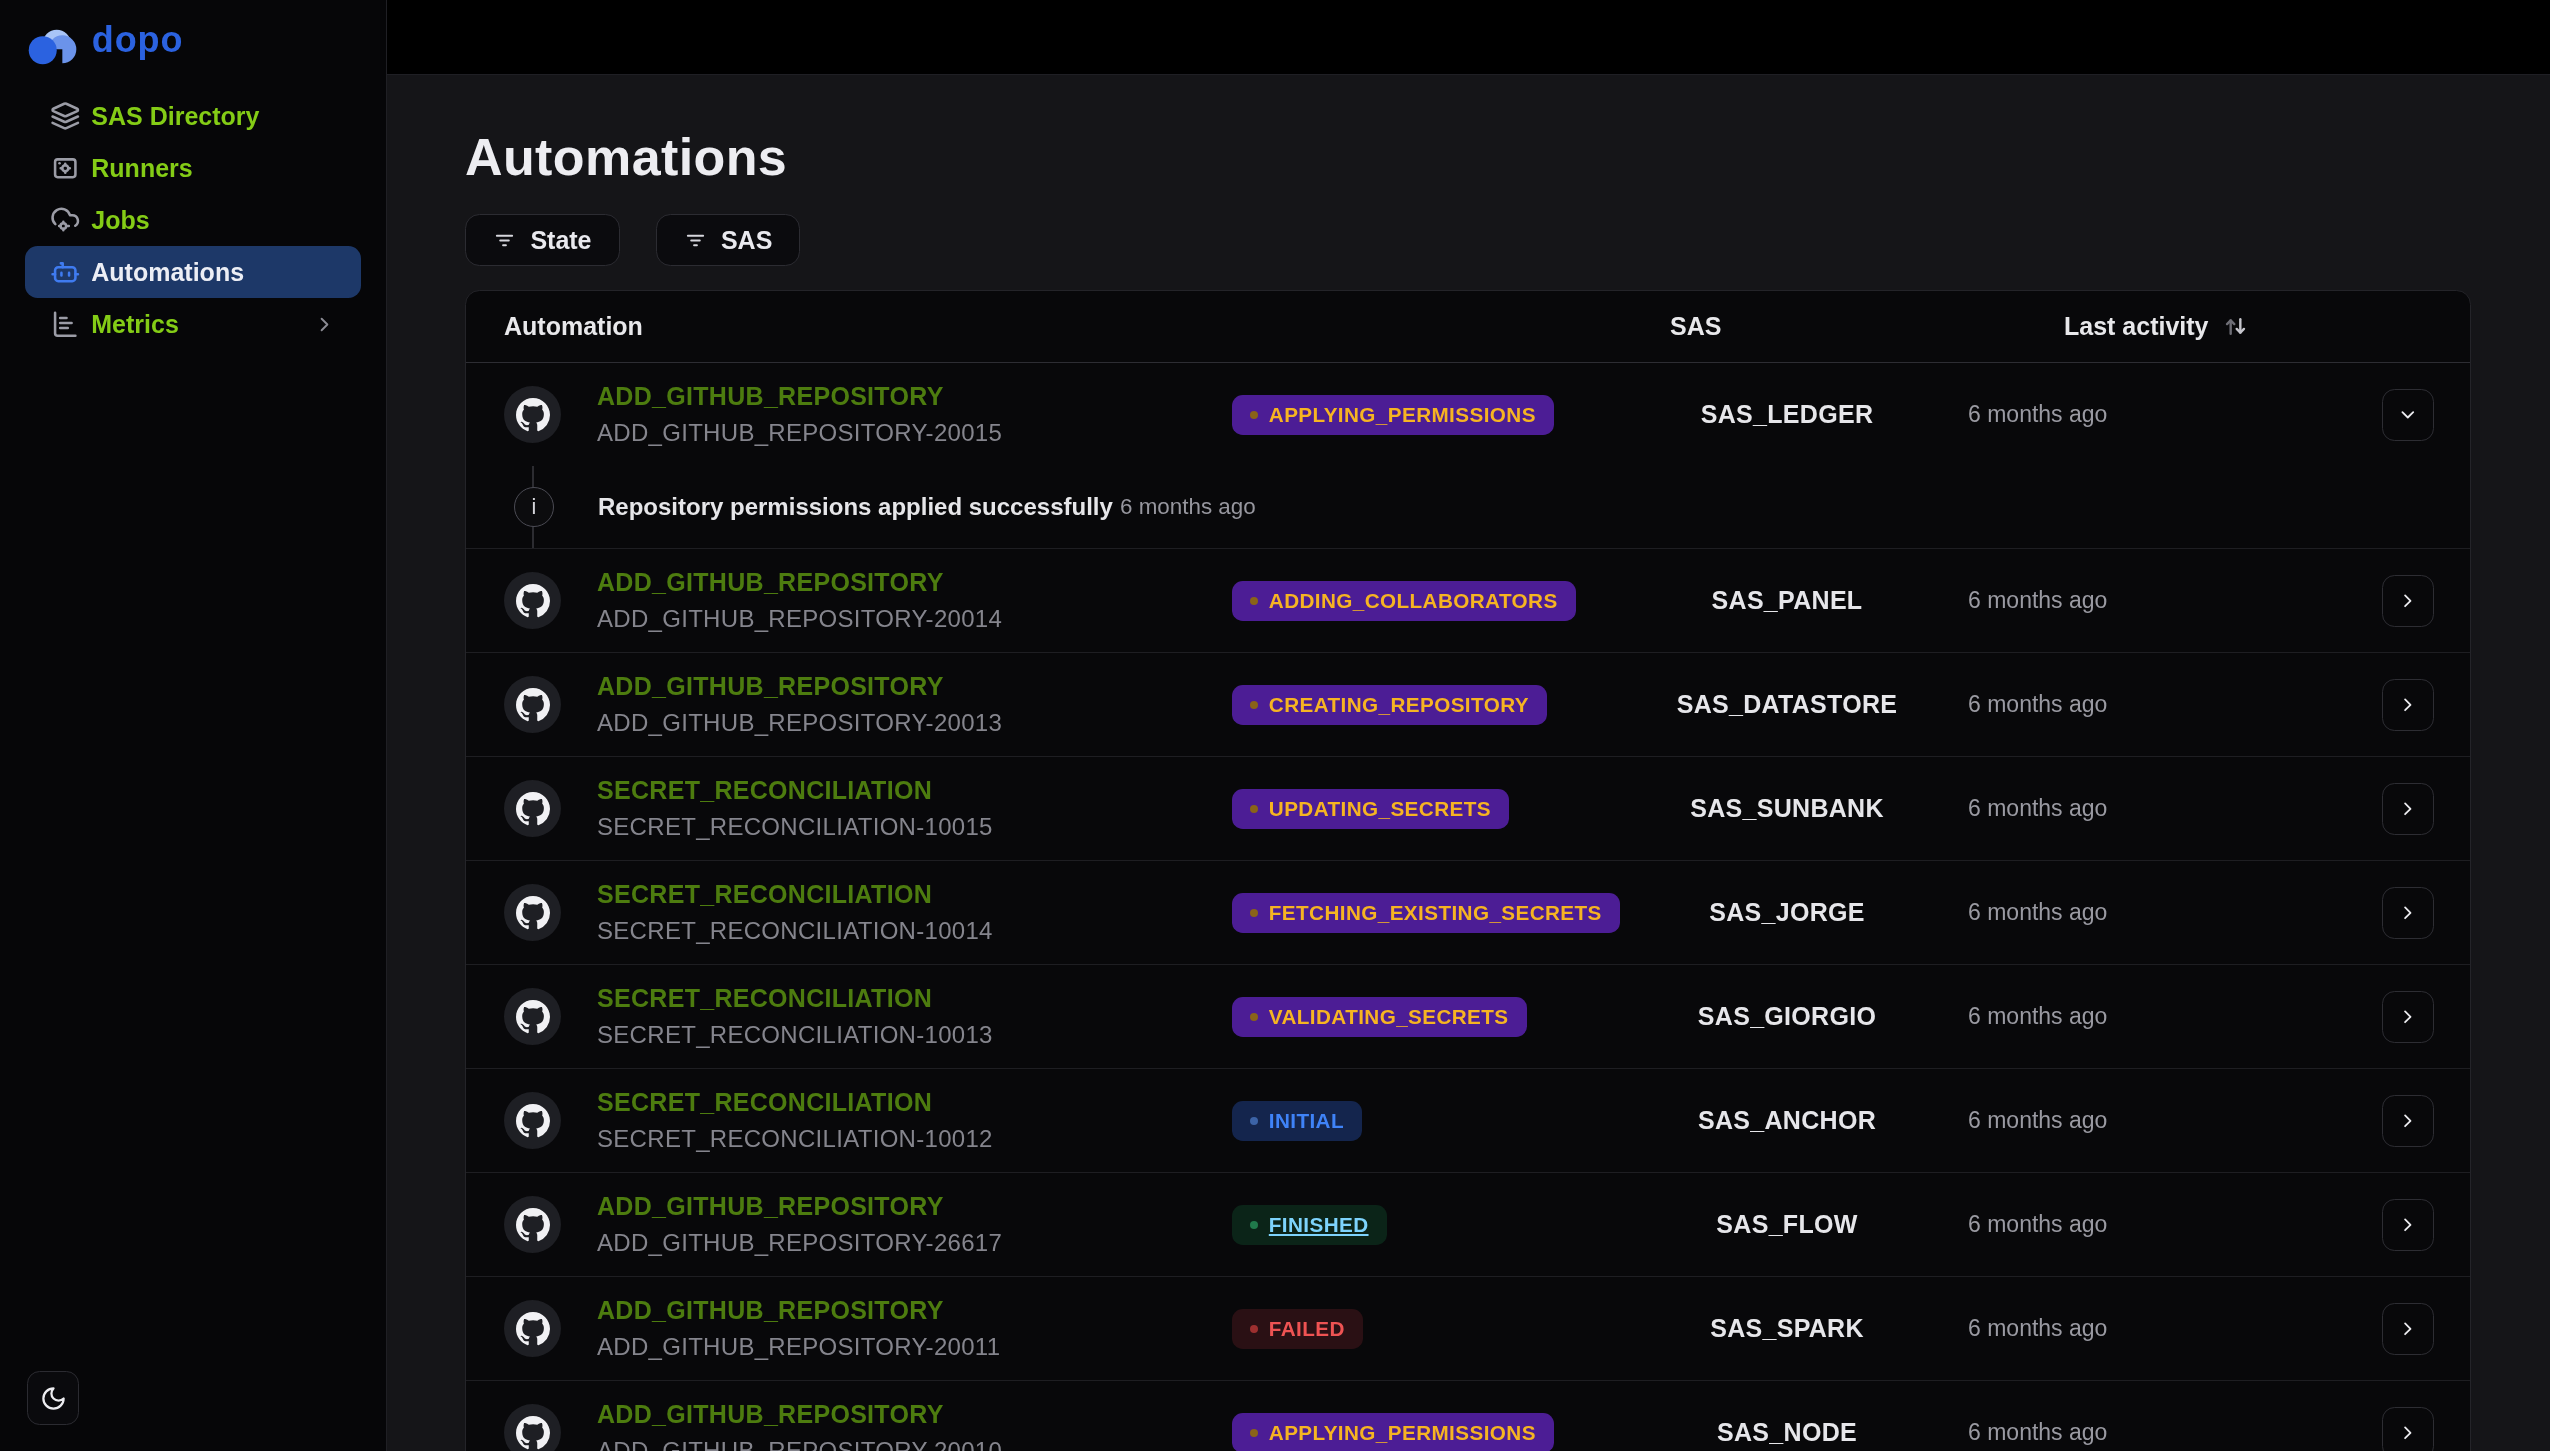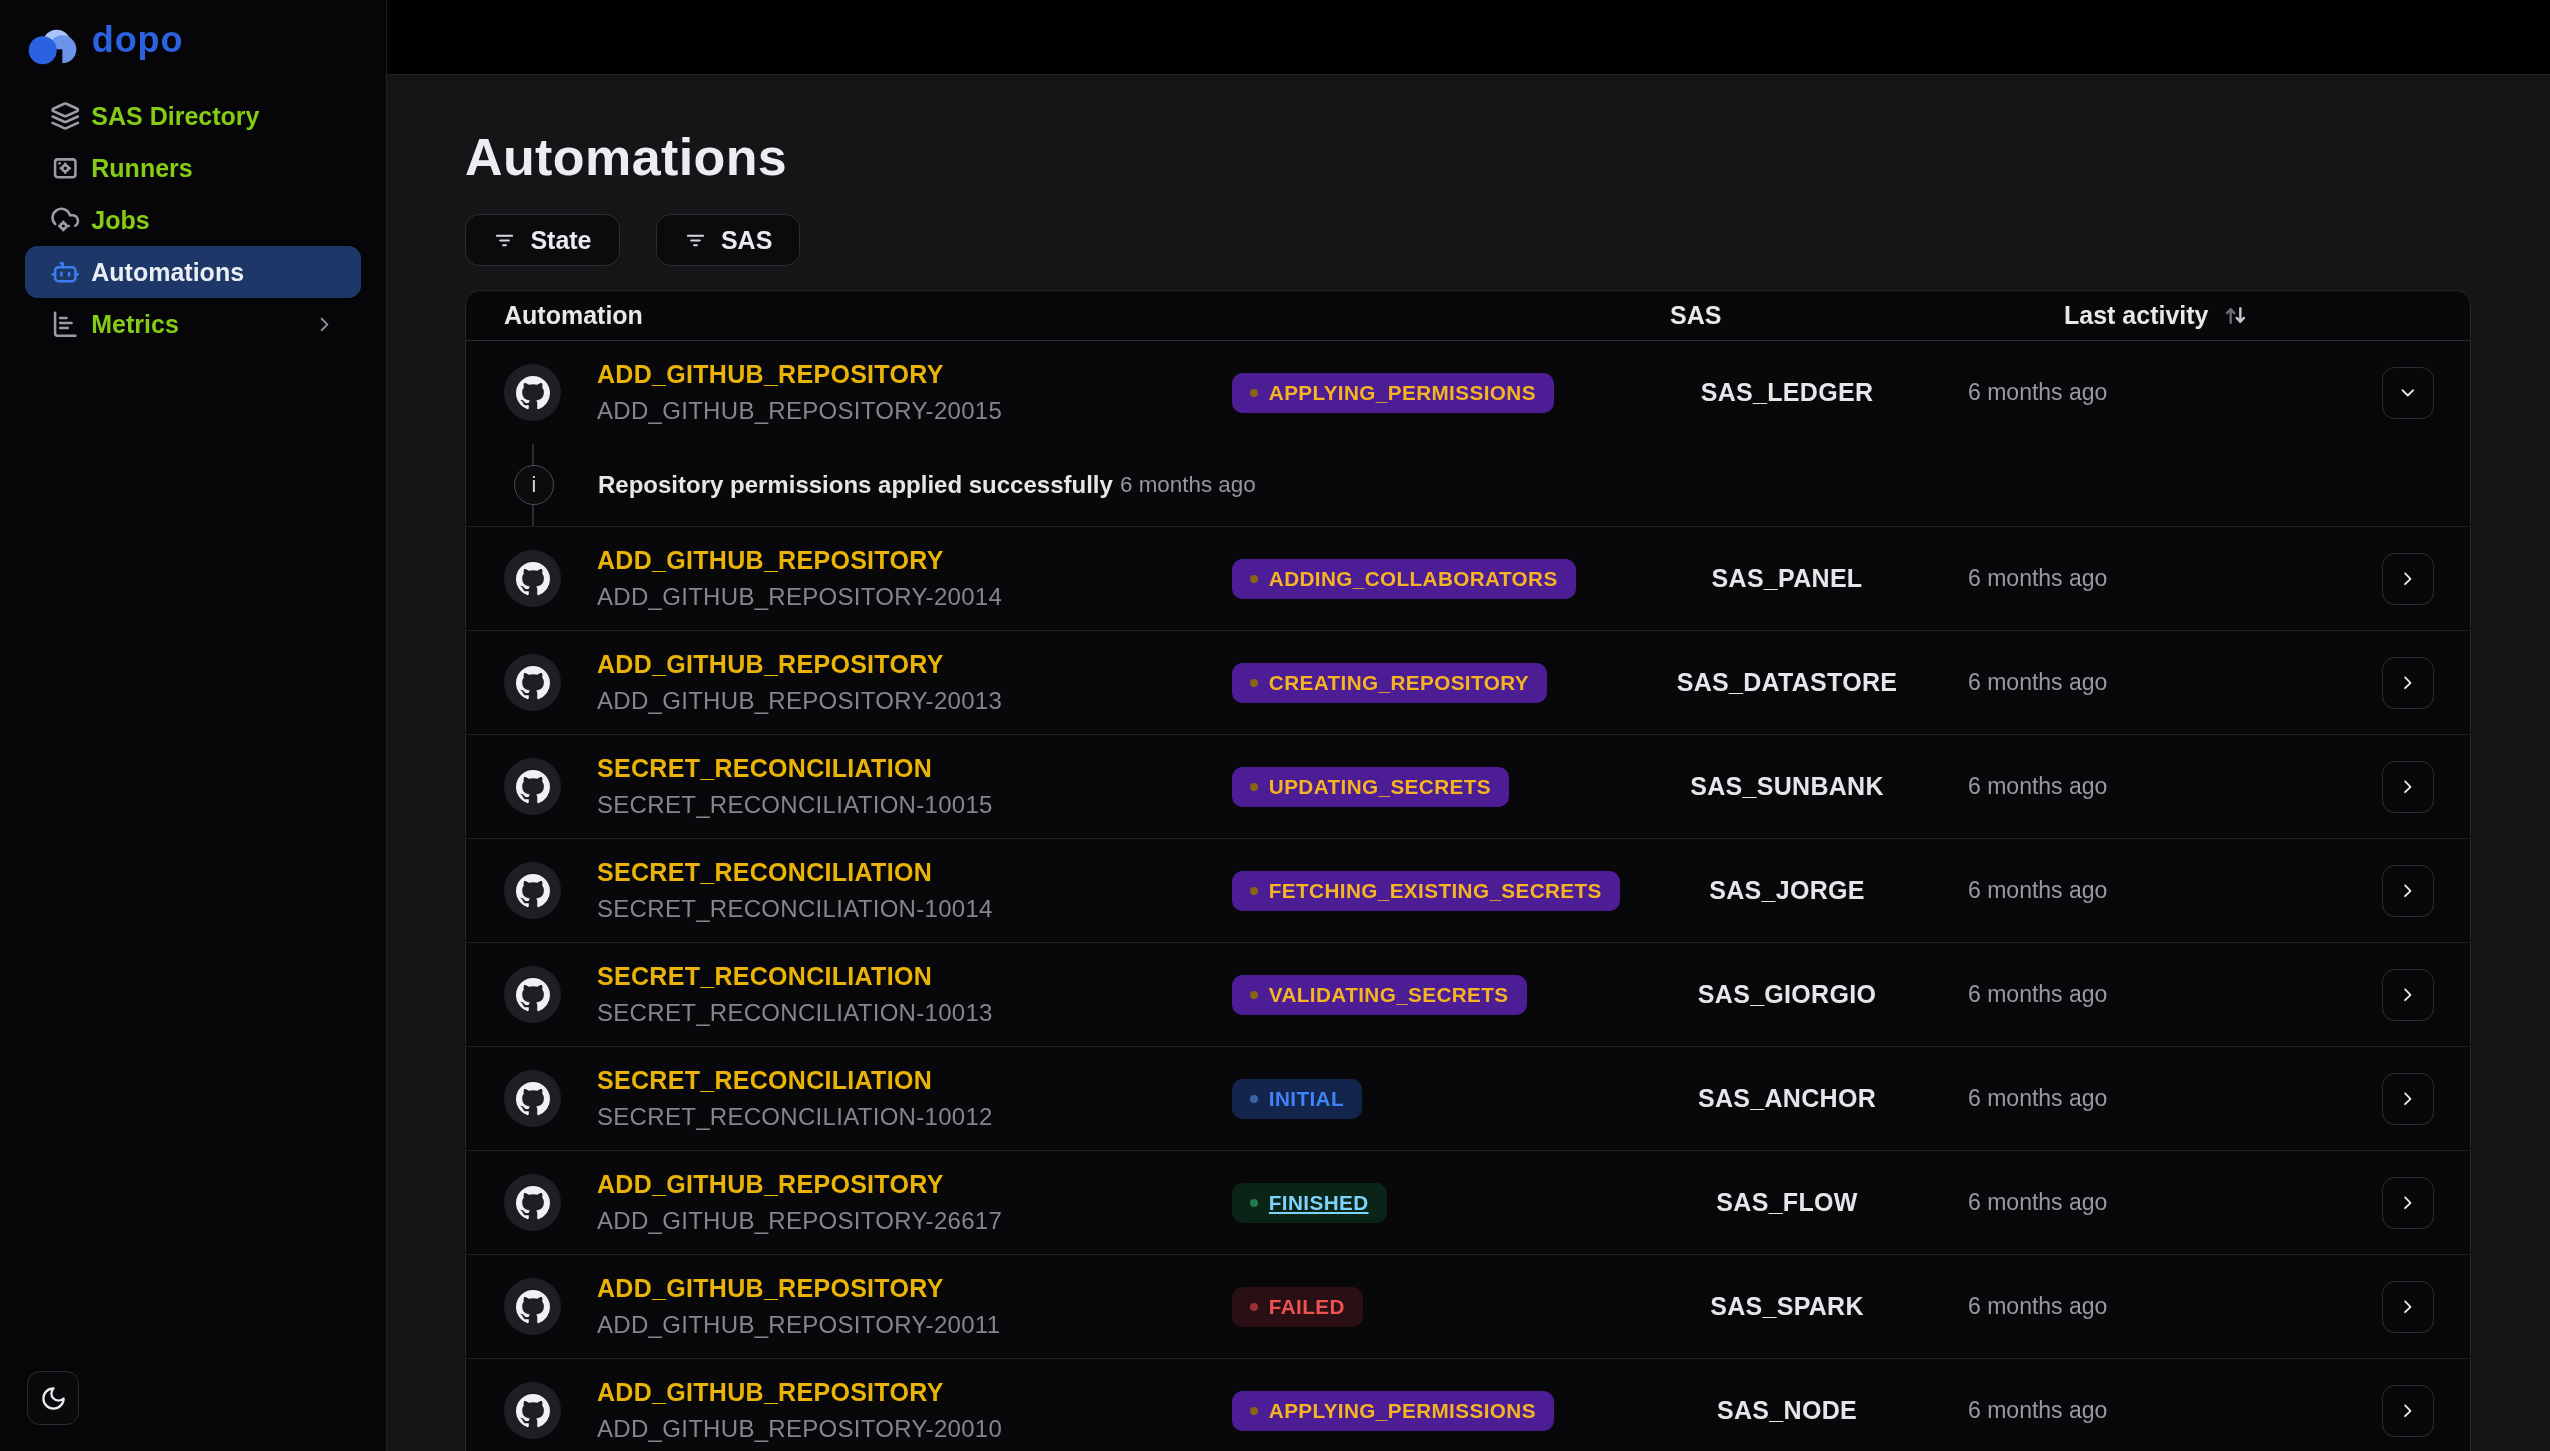--- a/index.html
+++ b/index.html
@@ -63,35 +63,35 @@
   .table {
     margin-top:24px; width:2006px;
     background:#08080a; border:0.9px solid #242429;
     border-radius:14.4px 14.4px 0 0;
   }
   .grid-cols {
     display:grid;
     grid-template-columns:728px 374px 362px 414px 1fr;
     align-items:center; padding:0 38px;
   }
-  .thead { height:50px; border-bottom:0.9px solid #2d2d33;gap:32px; }
+  .thead { height:72px; border-bottom:0.9px solid #2d2d33;gap:32px; }
   .th { font-size:25px; font-weight:700; color:#e8e8eb; display:flex; align-items:center; gap:12.6px; }
   .sort-ic { width:29px; height:29px; display:flex; }
   .sort-ic svg { width:100%; height:100%; }
 
   .row { border-bottom:0.9px solid #1e1e22; }
   .row-main { min-height:103px; }
   .name-cell { display:flex; align-items:center; gap:36px; }
   .avatar {
     width:57px; height:57px; border-radius:50%; background:#1e1f24; flex:0 0 auto;
     display:flex; align-items:center; justify-content:center;
   }
   .avatar svg { width:34px; height:34px; color:#f1f1f4; }
   .name-lines { display:flex; flex-direction:column; gap:7.2px; }
-  .row-title { font-size:25px; font-weight:600; color:#eab308; letter-spacing:0.3px; }
+  .row-title { font-size:25px; font-weight:600; color:#4d7c0f; letter-spacing:0.3px; }
   .row-sub   { font-size:24px; font-weight:400; color:#85858d; letter-spacing:0.3px; }
 
   .badge {
     display:inline-flex; align-items:center; gap:10.8px;
     height:40px; padding:0 18px; border-radius:10.8px;
     font-size:20.7px; font-weight:700; letter-spacing:0.4px; width:max-content;
   }
   .badge .dot { width:8px; height:8px; border-radius:50%; }
   .badge.amber { color:#f6b422; background:#4c1d95; } .badge.amber .dot { background:#8a6318; }
   .badge.blue  { color:#3f83f8; background:#14254d; } .badge.blue  .dot { background:#3c63a6; }

